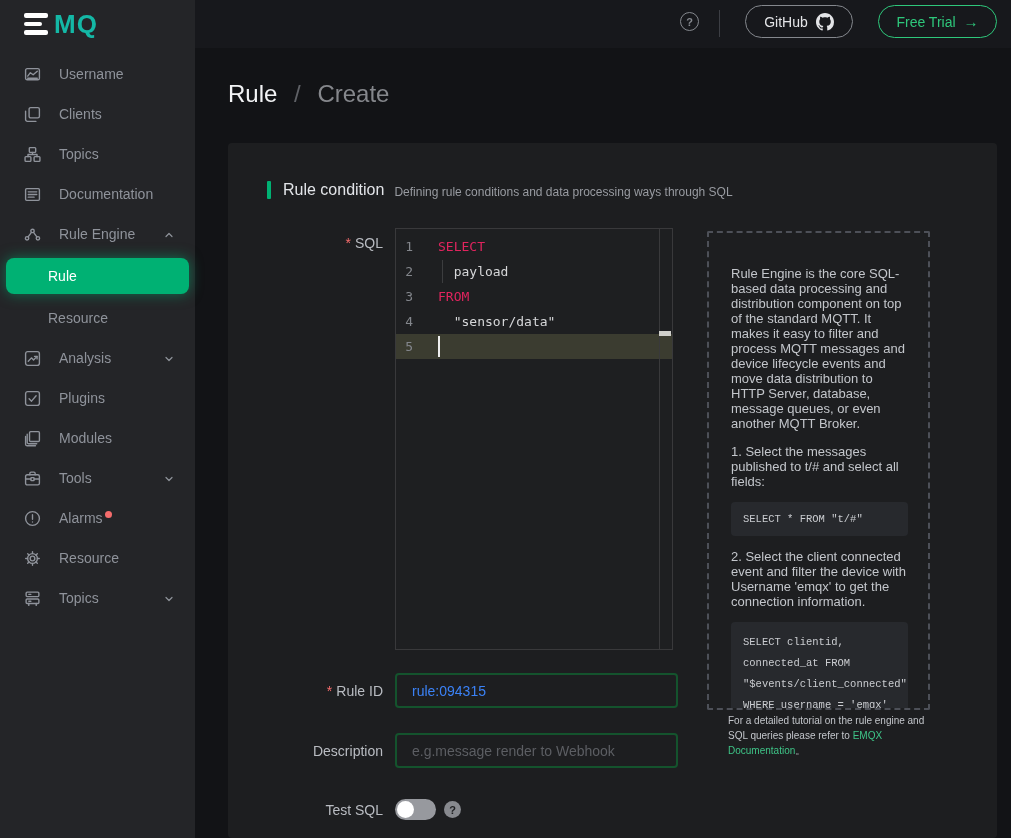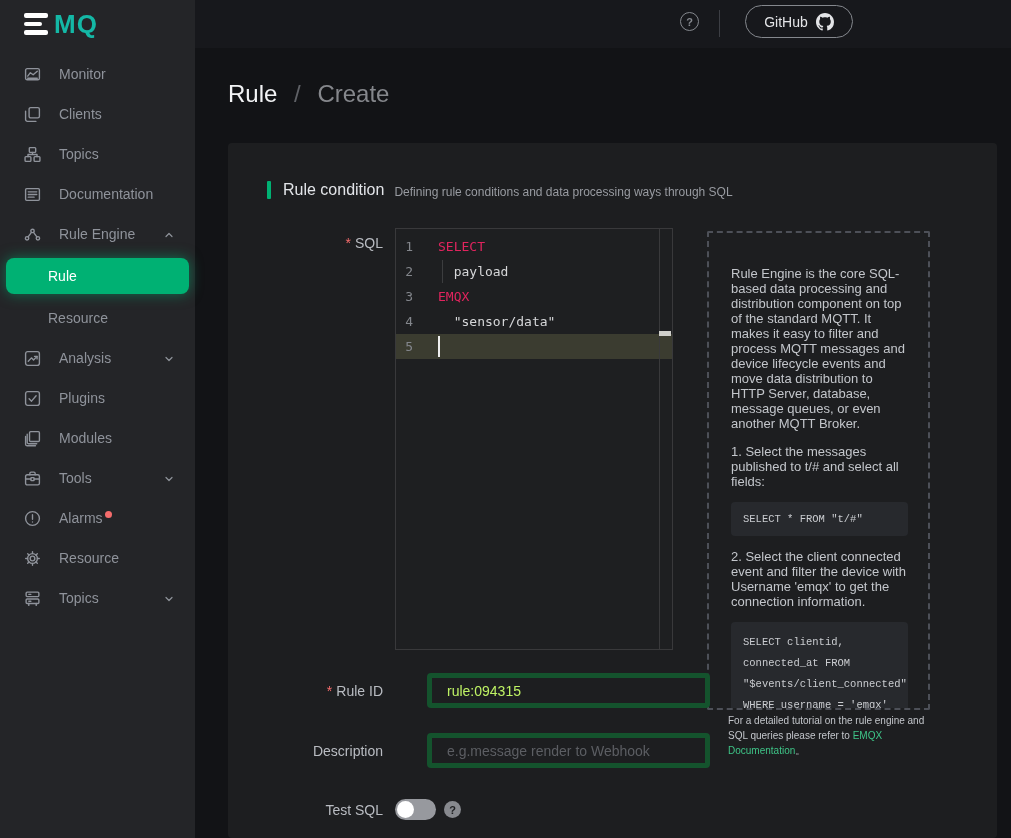--- a/index.html
+++ b/index.html
@@ -91,22 +91,22 @@
   .code-block { background:#27292d; border-radius:4px; padding:10px 12px; margin:0 0 13px 0;
                 font-family:"Liberation Mono", monospace; font-size:10.5px; color:#caccd0;
                 line-height:14px; }
   .code-block.multi div { line-height:21px; }
   .panel-footer { position:absolute; left:500px; top:570px; width:207px; color:#c3c6cb;
                   font-size:10px; line-height:15px; }
   .green-link { color:#3ec487; cursor:pointer; }
 
   
   .tinput { position:absolute; left:167px; width:283px; height:35px; border-radius:4px;
-            border:5px solid #14532d; background:transparent; color:#bef264; font-size:14px;
-            padding:0 15px; outline:none; font-family:"Liberation Sans", sans-serif;margin-left:32px; }
+            border:2px solid #14532d; background:transparent; color:#3b82f6; font-size:14px;
+            padding:0 15px; outline:none; font-family:"Liberation Sans", sans-serif; }
   .tinput::placeholder { color:#5c5e63; }
   .toggle { position:absolute; left:167px; top:656px; width:41px; height:21px; border-radius:11px;
             background:#97999e; cursor:pointer; }
   .toggle .knob { position:absolute; left:2px; top:2px; width:17px; height:17px;
                   border-radius:50%; background:#fff; }
   .q-help { position:absolute; left:216px; top:658px; width:17px; height:17px; border-radius:50%;
             background:#87898e; color:#1d1e20; font-size:11px; font-weight:bold;
             display:flex; align-items:center; justify-content:center; cursor:pointer; }
 </style>
 </head>
@@ -126,21 +126,21 @@
     <div class="menu">
 
       <div class="menu-item">
         <span class="mi-icon">
           <svg class="glyph" viewBox="0 0 16 16">
               <rect x="1.5" y="2.5" width="13" height="10.5" rx="1.5"></rect>
               <path d="M3.5 9.5 L6 6.3 l2.6 2 L12.5 5"></path>
               <path d="M3.5 11.5h9"></path>
             </svg>
         </span>
-        <span>Monitor</span>
+        <span>Username</span>
       </div>
 
       <div class="menu-item">
         <span class="mi-icon">
           <svg class="glyph" viewBox="0 0 16 16">
               <rect x="4.8" y="1.5" width="9.7" height="9.7" rx="1.5"></rect>
               <path d="M11.2 14.5 H3.2 a1.7 1.7 0 0 1 -1.7 -1.7 V4.8"></path>
             </svg>
         </span>
         <span>Clients</span>
@@ -291,20 +291,24 @@
 
   <div class="topbar">
     <div class="tb-help">?</div>
     <div class="tb-divider"></div>
     <div class="tb-btn tb-github">
       <span>GitHub</span>
       <svg viewBox="0 0 16 16" aria-hidden="true">
           <path d="M8 0C3.58 0 0 3.58 0 8c0 3.54 2.29 6.53 5.47 7.59.4.07.55-.17.55-.38 0-.19-.01-.82-.01-1.49-2.01.37-2.53-.49-2.69-.94-.09-.23-.48-.94-.82-1.13-.28-.15-.68-.52-.01-.53.63-.01 1.08.58 1.23.82.72 1.21 1.87.87 2.33.66.07-.52.28-.87.51-1.07-1.78-.2-3.64-.89-3.64-3.95 0-.87.31-1.59.82-2.15-.08-.2-.36-1.02.08-2.12 0 0 .67-.21 2.2.82.64-.18 1.32-.27 2-.27s1.36.09 2 .27c1.53-1.04 2.2-.82 2.2-.82.44 1.1.16 1.92.08 2.12.51.56.82 1.27.82 2.15 0 3.07-1.87 3.75-3.65 3.95.29.25.54.73.54 1.48 0 1.07-.01 1.93-.01 2.2 0 .21.15.46.55.38A8.01 8.01 0 0 0 16 8c0-4.42-3.58-8-8-8z"></path>
         </svg>
     </div>
+    <div class="tb-btn tb-trial">
+      <span>Free Trial</span>
+      <span class="arrow">→</span>
+    </div>
   </div>
 
   <div class="main">
     <div class="breadcrumb">
       <span class="bc-cur">Rule</span>
       <span class="bc-sep">/</span>
       <span class="bc-next">Create</span>
     </div>
 
     <div class="card">
@@ -324,21 +328,21 @@
           <span class="ed-num">1</span>
           <span class="ed-text kw">SELECT</span>
         </div>
         <div class="ed-line">
           <span class="indent-guide"></span>
           <span class="ed-num">2</span>
           <span class="ed-text">  payload</span>
         </div>
         <div class="ed-line">
           <span class="ed-num">3</span>
-          <span class="ed-text kw">EMQX</span>
+          <span class="ed-text kw">FROM</span>
         </div>
         <div class="ed-line">
           <span class="ed-num">4</span>
           <span class="ed-text">  "sensor/data"</span>
         </div>
         <div class="ed-line active">
           <span class="ed-num">5</span>
           <span class="ed-text"></span>
           <span class="caret"></span>
         </div>

